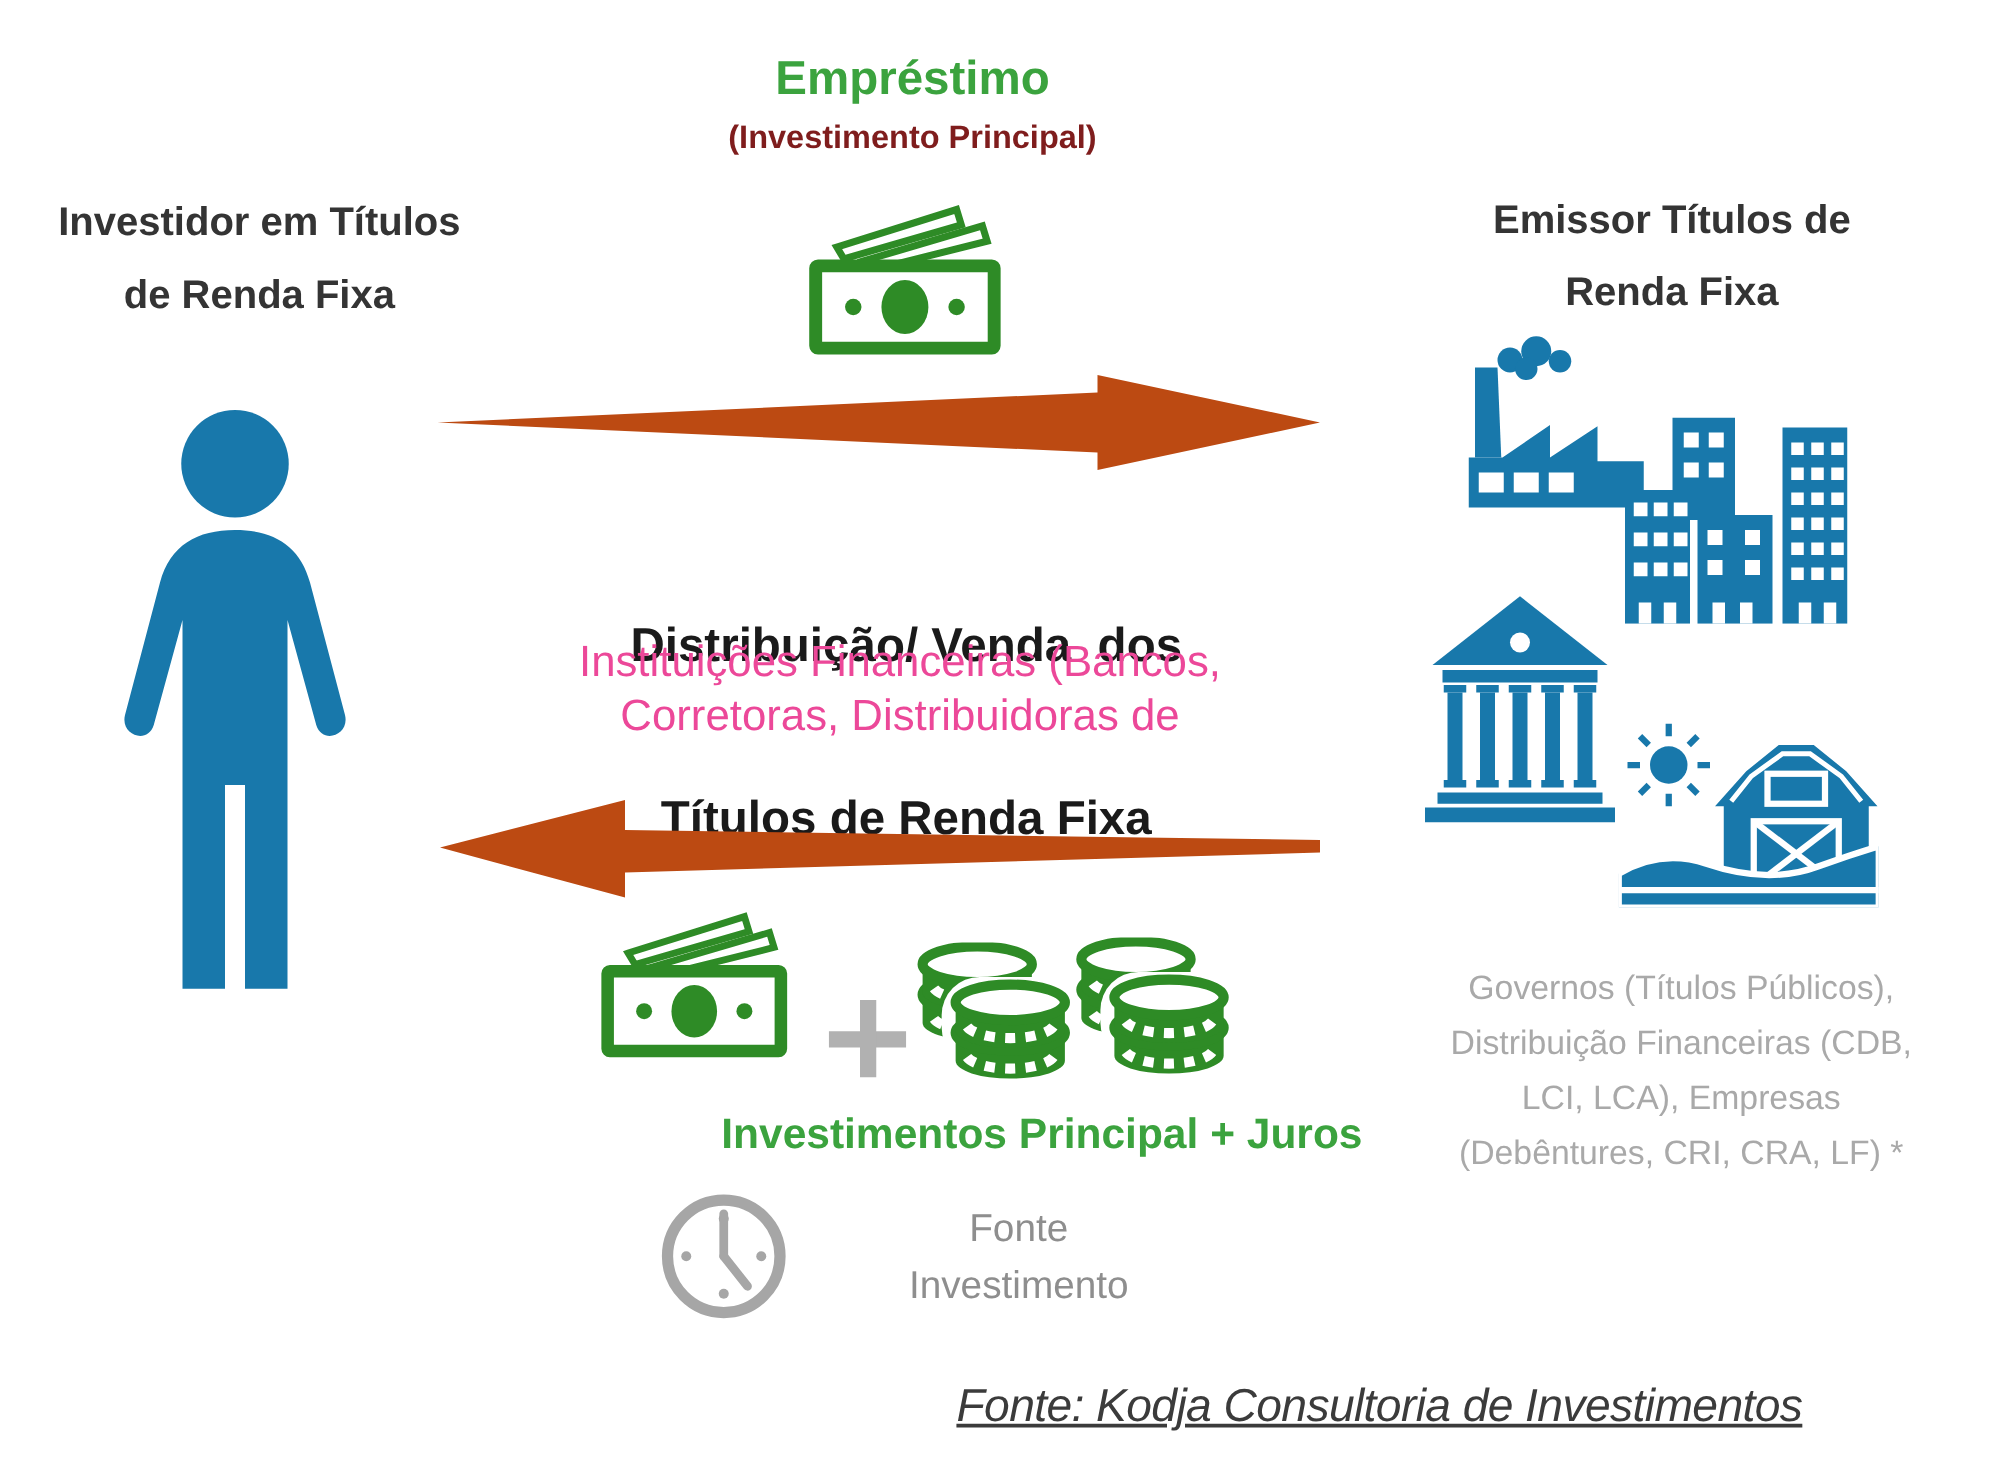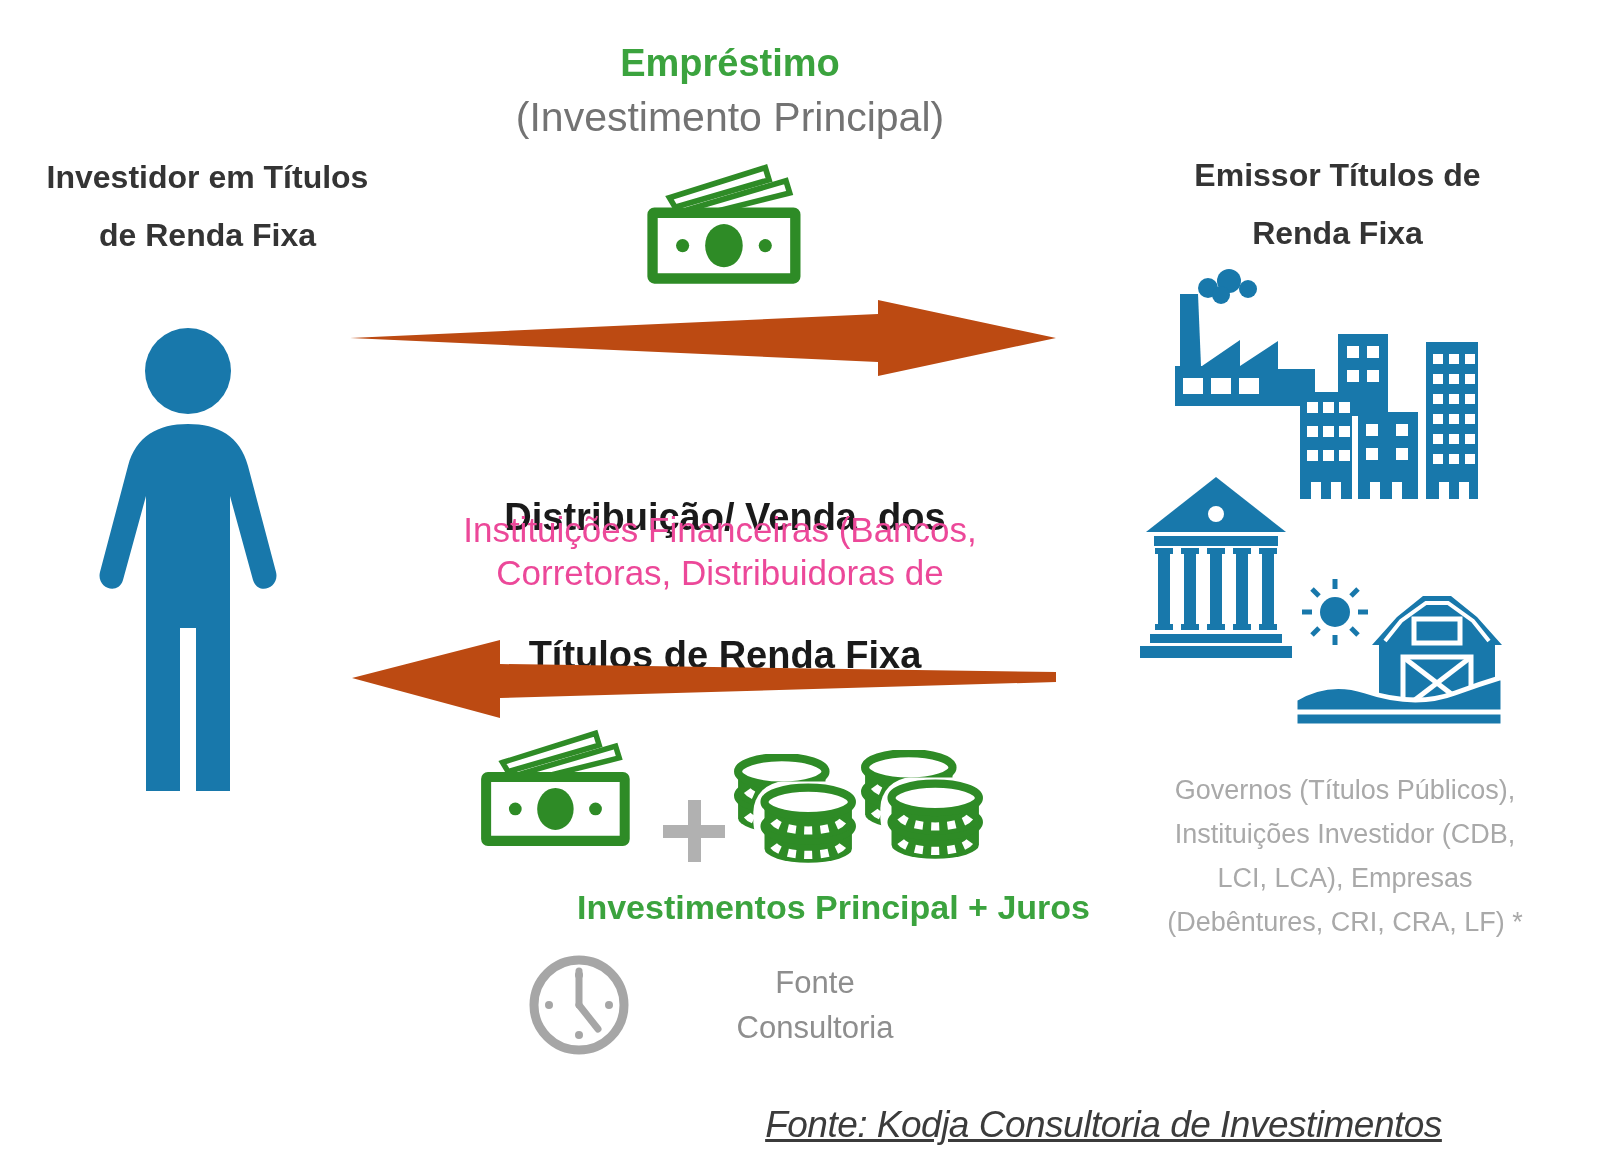--- a/index.html
+++ b/index.html
@@ -5,21 +5,21 @@
   html,body{margin:0;padding:0;background:#fff;}
   #stage{
     position:relative;width:1607px;height:1173px;background:#ffffff;overflow:hidden;
     font-family:"Liberation Sans","DejaVu Sans",sans-serif;
     margin-top:16px;
   }
   .abs{position:absolute;}
   .ctr{text-align:center;}
   
   .loan-title{font-size:38px;font-weight:700;color:#3ba33e;}
-  .loan-sub{font-size:41px;font-weight:400;color:#737373;}
+  .loan-sub{font-size:26px;font-weight:700;color:#7f1d1d;}
   .side-title{font-size:32px;font-weight:700;color:#343434;line-height:58px;}
   .dist-title{font-size:38px;font-weight:700;color:#1a1a1a;line-height:46px;white-space:pre;}
   .gray-note{font-size:35px;color:#ec4899;line-height:43px;}
   .issuer-note{font-size:27px;color:#a9a9a9;line-height:44px;}
   .return-label{font-size:34px;font-weight:700;color:#3ba33e;}
   .term-label{font-size:31px;color:#8e8e8e;line-height:45px;}
   .footer-note{font-size:37px;font-style:italic;color:#3b3b3b;letter-spacing:-0.5px;}
   svg{display:block;}
 </style>
 </head>
@@ -205,21 +205,21 @@
       <rect x="108" y="76" width="68" height="52"></rect>
       <line x1="108" y1="76" x2="176" y2="128"></line>
       <line x1="176" y1="76" x2="108" y2="128"></line>
     </g>
     <path d="M0,145 L0,118 Q34,98 70,110 Q120,127 160,112 Q185,103 208,96 L208,145 Z" fill="#1878ab" stroke="#fff" stroke-width="5"></path>
     <line x1="0" y1="131" x2="208" y2="131" stroke="#fff" stroke-width="5"></line>
   </svg>
 
   <div class="abs ctr issuer-note" style="left:1115px;top:752px;width:460px;">
     <div>Governos (Títulos Públicos),</div>
-    <div>Instituições Investidor (CDB,</div>
+    <div>Distribuição Financeiras (CDB,</div>
     <div>LCI, LCA), Empresas</div>
     <div>(Debêntures, CRI, CRA, LF) *</div>
   </div>
 
   <svg class="abs" style="left:477px;top:708px;" width="155" height="128" viewBox="0 0 170 132">
     <use href="#money-g"></use>
   </svg>
 
   <svg class="abs" style="left:663px;top:784px;" width="62" height="62" viewBox="0 0 62 62">
     <rect x="0" y="25" width="62" height="13" fill="#b1b1b1"></rect>
@@ -240,18 +240,18 @@
     <circle cx="56" cy="26" r="4" fill="#a6a6a6"></circle>
     <circle cx="86" cy="56" r="4" fill="#a6a6a6"></circle>
     <circle cx="56" cy="86" r="4" fill="#a6a6a6"></circle>
     <circle cx="26" cy="56" r="4" fill="#a6a6a6"></circle>
     <line x1="56" y1="56" x2="56" y2="22" stroke="#a6a6a6" stroke-width="7" stroke-linecap="round"></line>
     <line x1="56" y1="56" x2="75" y2="80" stroke="#a6a6a6" stroke-width="7" stroke-linecap="round"></line>
   </svg>
 
   <div class="abs ctr term-label" style="left:640px;top:944px;width:350px;">
     <div>Fonte</div>
-    <div>Consultoria</div>
+    <div>Investimento</div>
   </div>
 
   <div class="abs ctr footer-note" style="left:600px;top:1088px;width:1007px;text-decoration:underline;">Fonte: Kodja Consultoria de Investimentos</div>
 
 </div>
 
 </body></html>

